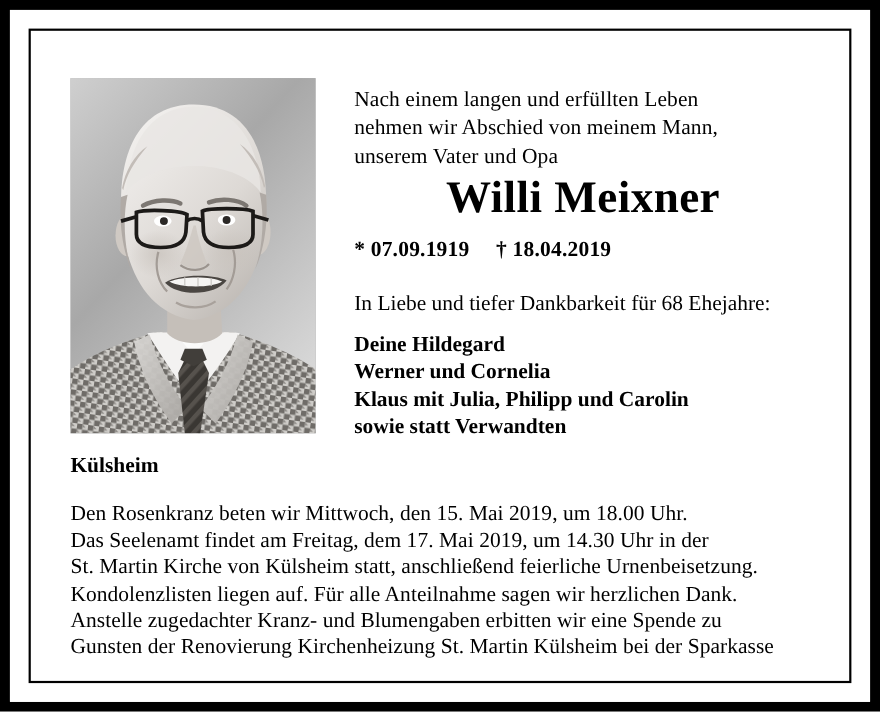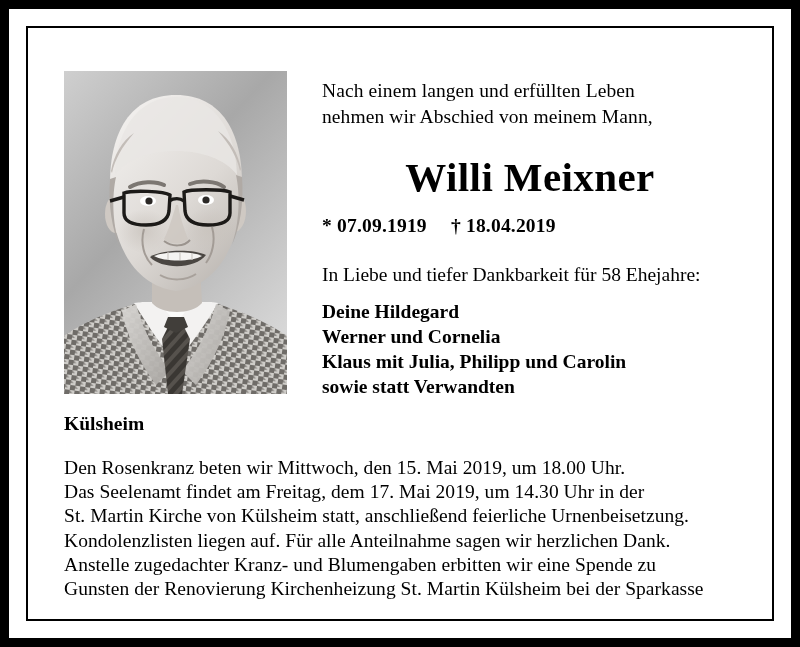--- a/index.html
+++ b/index.html
@@ -74,21 +74,20 @@
     letter-spacing: 0.1px;
   }
   .intro div { white-space: nowrap; }
 
   .deceased-name {
     text-align: center;
     font-weight: bold;
     font-size: 41px;
     line-height: 46px;
     letter-spacing: 0.4px;
-    margin-top: 24px;
     padding-right: 14px;
   }
 
   .dates {
     font-weight: bold;
     font-size: 19.5px;
     line-height: 24px;
     margin-top: 14px;
     letter-spacing: 0.2px;
   }
@@ -231,33 +230,34 @@
         <path d="M148 156 C152 170 148 184 142 192" stroke="#a39c96" stroke-width="2" fill="none"></path>
 
         <path d="M96 204 C106 210 122 210 132 203" stroke="#a8a19b" stroke-width="2" fill="none"></path>
       </svg>
     </div>
 
     <div class="col-right">
       <div class="intro">
         <div>Nach einem langen und erfüllten Leben</div>
         <div>nehmen wir Abschied von meinem Mann,</div>
+        <div>unserem Vater und Opa</div>
       </div>
 
       <div class="deceased-name">Willi Meixner</div>
 
       <div class="dates">
         <span>*</span>
         <span>07.09.1919</span>
         <span class="sep"></span>
         <span>†</span>
         <span>18.04.2019</span>
       </div>
 
-      <div class="gratitude">In Liebe und tiefer Dankbarkeit für 58 Ehejahre:</div>
+      <div class="gratitude">In Liebe und tiefer Dankbarkeit für 68 Ehejahre:</div>
 
       <div class="survivors">
         <div>Deine Hildegard</div>
         <div>Werner und Cornelia</div>
         <div>Klaus mit Julia, Philipp und Carolin</div>
         <div>sowie statt Verwandten</div>
       </div>
     </div>
 
     <div class="place">Külsheim</div>

